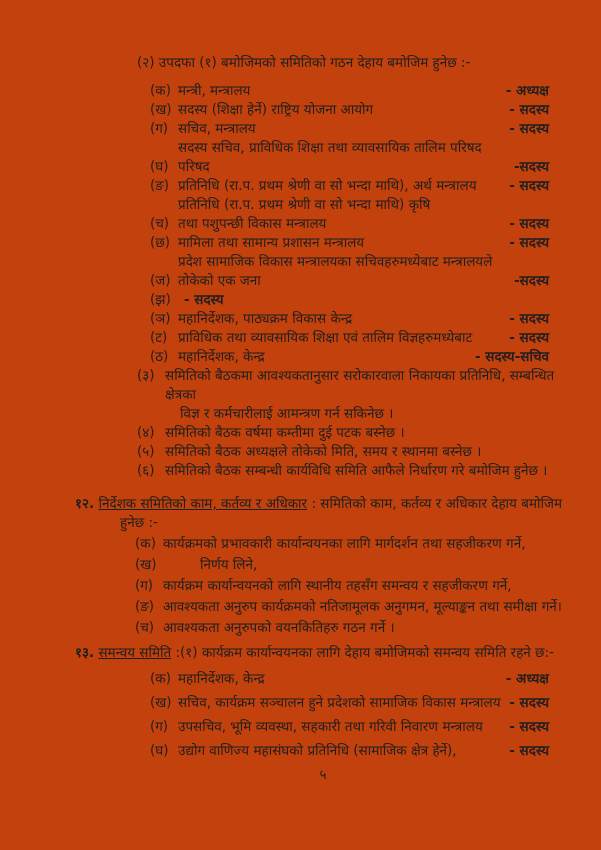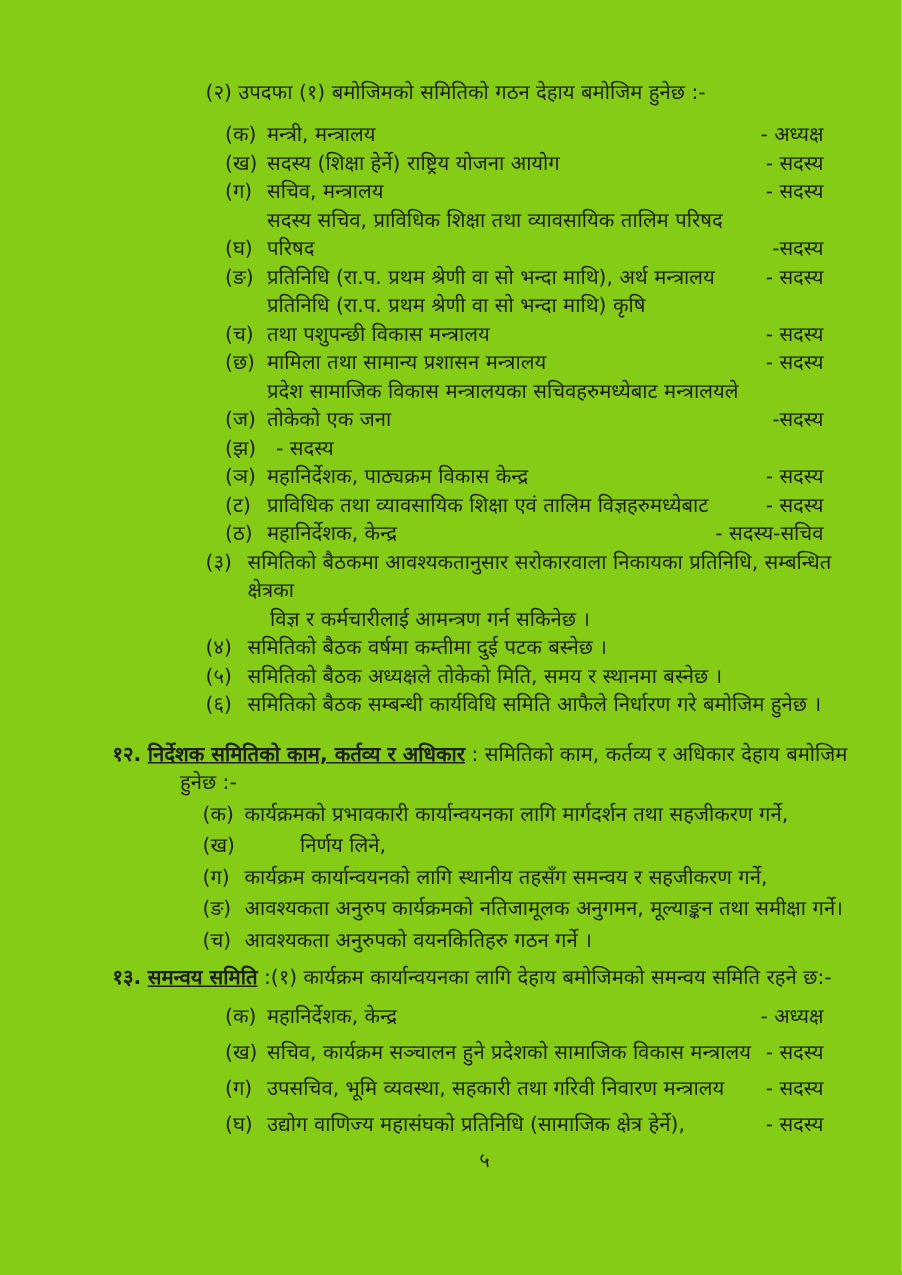--- a/index.html
+++ b/index.html
@@ -5,47 +5,47 @@
   html,body{margin:0;padding:0;}
   body{
     width:601px;height:850px;
     background:#ffffff;
     font-family:"DejaVu Sans","Liberation Sans",sans-serif;
     color:#1f1f1f;
     font-size:13.5px;
     line-height:19px;
     -webkit-font-smoothing:antialiased;
   }
-  .page{position:relative;width:601px;height:850px;overflow:hidden;background:#84cc16;}
+  .page{position:relative;width:601px;height:850px;overflow:hidden;background:#c2410c;}
   .content{padding-top:53px;}
 
   
   .c2-intro{margin-left:137px;margin-right:40px;margin-bottom:9px;}
 
   
   .member-row{
     display:flex;align-items:flex-end;
     margin-left:150px;margin-right:52px;
   }
   .m-label{flex:0 0 28px;}
   .m-text{flex:1 1 auto;min-width:0;}
-  .m-role{flex:0 0 auto;white-space:nowrap;margin-left:6px;text-align:right;}
+  .m-role{flex:0 0 auto;white-space:nowrap;margin-left:6px;text-align:right;font-weight:bold;}
   .m-line2{}
   .m-line2.extra{margin-left:17px;}
 
   
   .clause-row{display:flex;margin-left:137px;margin-right:40px;}
   .clause-row .m-label{flex:0 0 28px;}
   .cont-indent{margin-left:15px;}
 
   
   .section12{margin-top:14px;}
   .sec-heading{margin-left:75px;margin-right:30px;}
   .sec-num{font-weight:bold;}
-  .sec-title{font-weight:bold;text-decoration:underline;}
+  .sec-title{font-weight:normal;text-decoration:underline;}
   .sec-intro2{margin-left:120px;}
   .s12-row{display:flex;margin-left:135px;margin-right:36px;margin-top:2px;}
   .s12-row .m-label{flex:0 0 28px;}
   .line2-deep{margin-left:37px;}
 
   .section13{margin-top:6px;}
   .s13-list{margin-top:7px;}
   .s13-row{margin-bottom:5px;}
 
   .page-num{margin-top:5px;text-align:center;padding-left:45px;}

